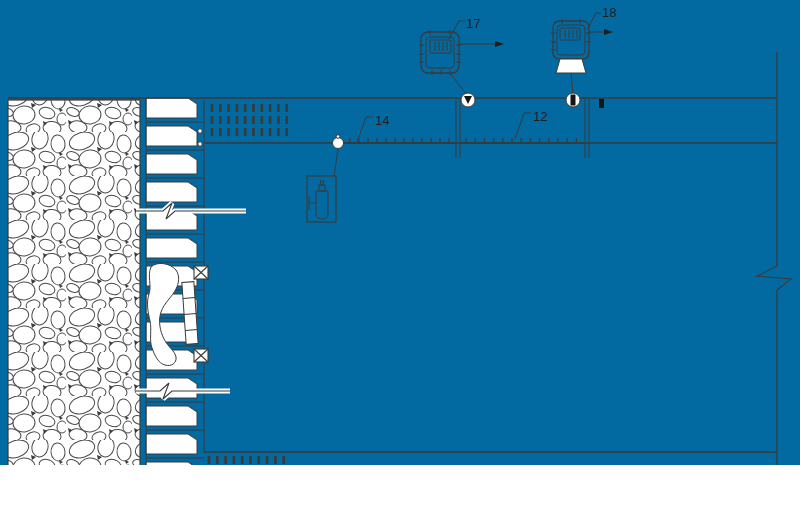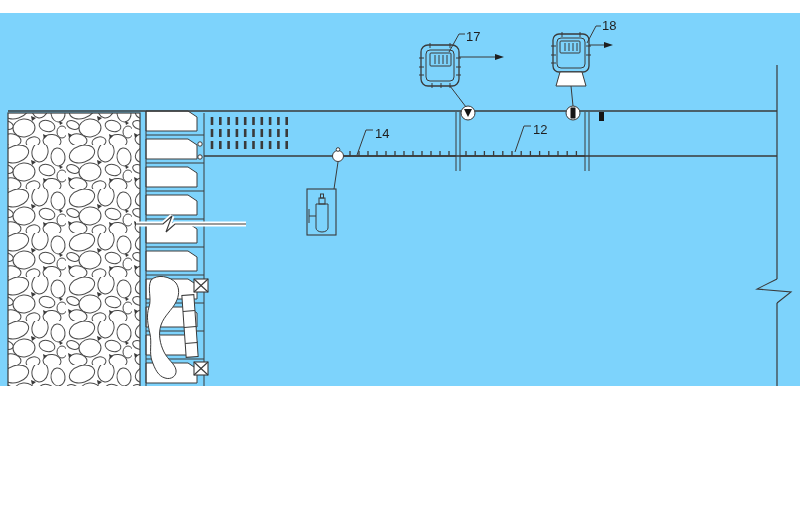--- a/index.html
+++ b/index.html
@@ -1,17 +1,17 @@
 <!DOCTYPE html>
 <html><head>
 <meta charset="utf-8">
 <style>
   html,body{margin:0;padding:0;background:#fff;}
-  .stage{position:relative;width:800px;height:373px;background:#7dd3fc;overflow:hidden;
-         font-family:"Liberation Sans", sans-serif;margin-top:13px;}
+  .stage{position:relative;width:800px;height:465px;background:#0369a1;overflow:hidden;
+         font-family:"Liberation Sans", sans-serif;}
   svg{display:block;}
   text{font-family:"Liberation Sans", sans-serif;font-size:13px;fill:#1f1f1f;}
 </style>
 </head>
 <body>
 
 <div class="stage">
 <svg width="800" height="513" viewBox="0 0 800 513">
   <defs>
     <pattern id="stones" width="66" height="44" patternUnits="userSpaceOnUse">

